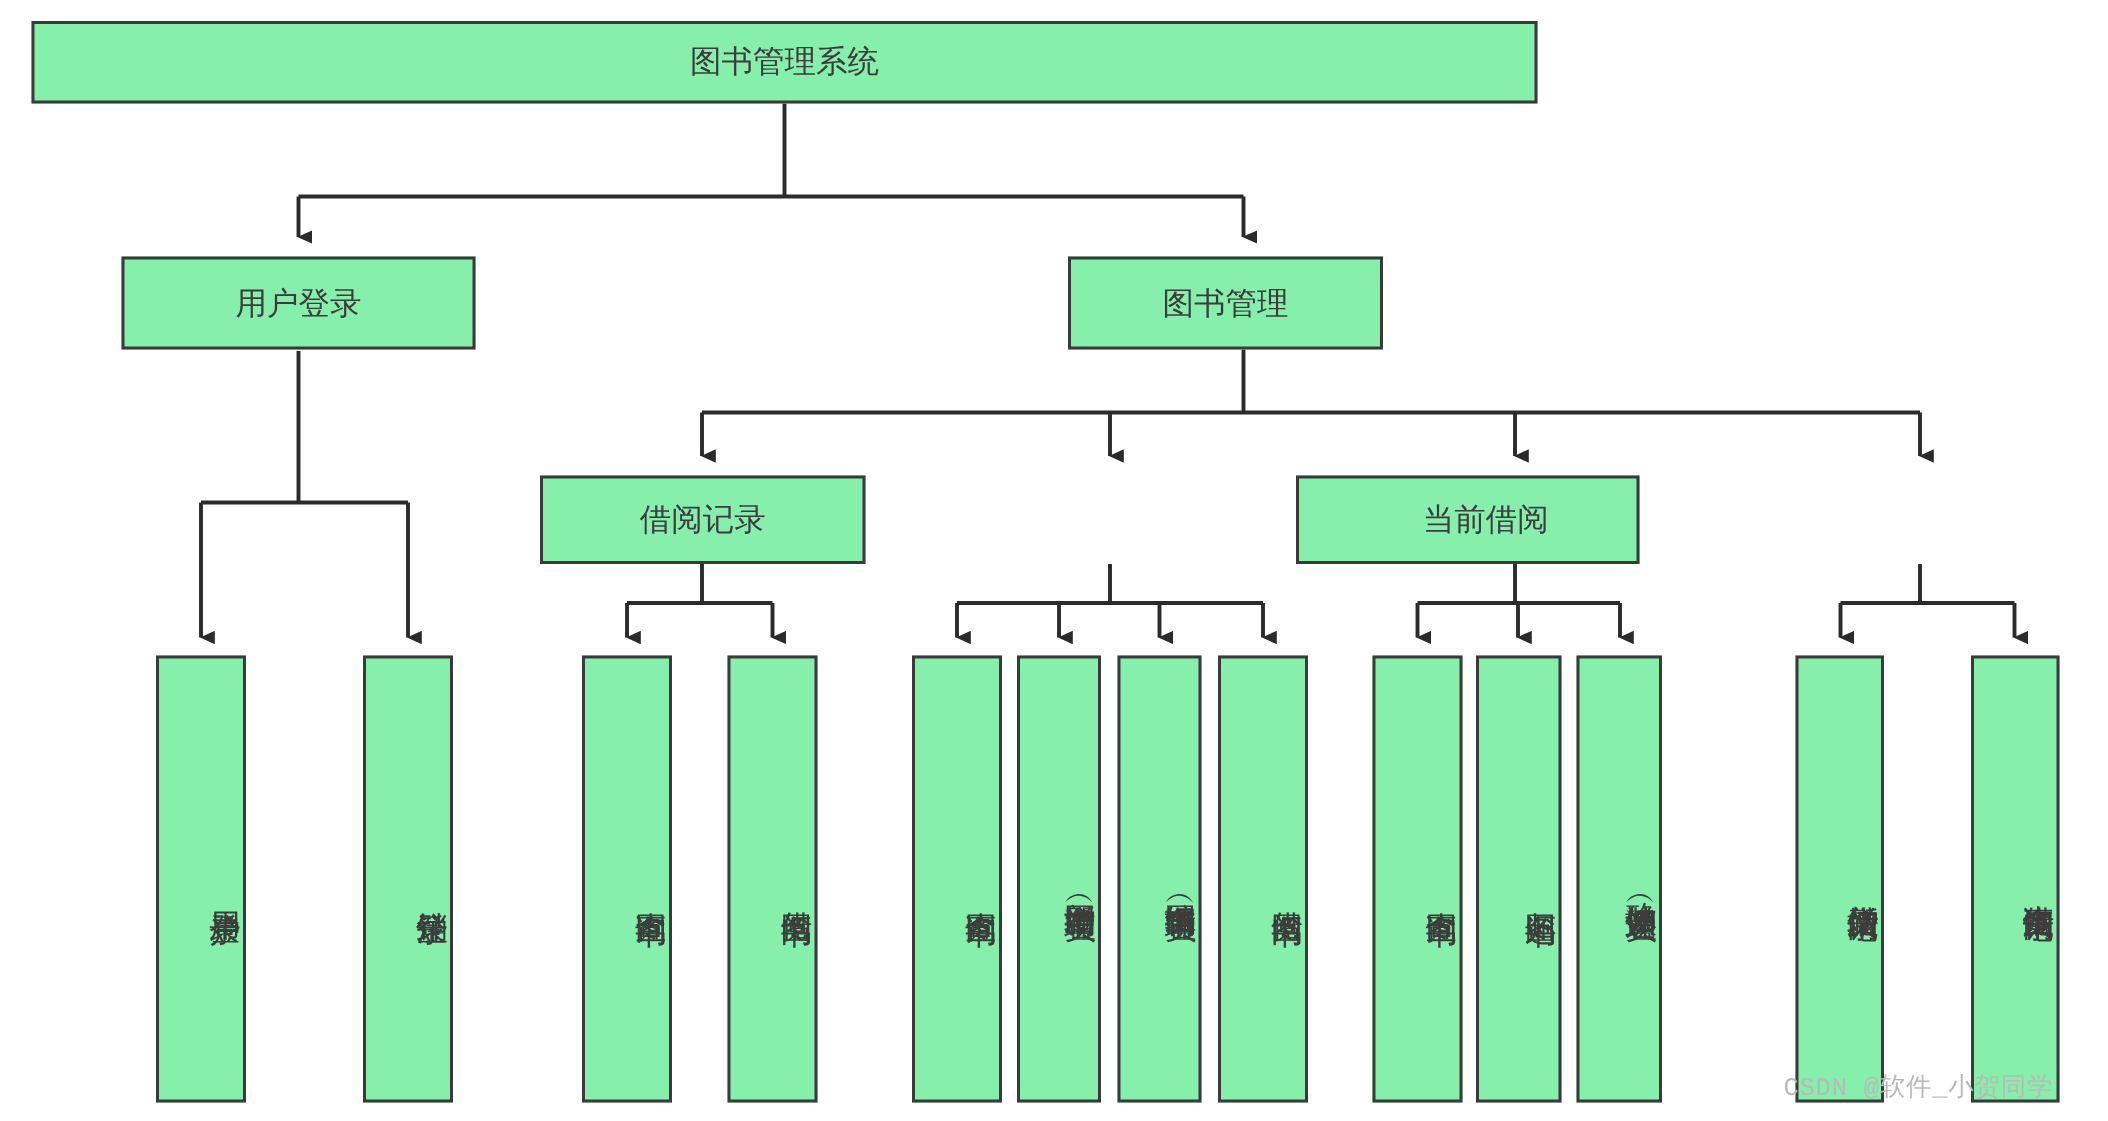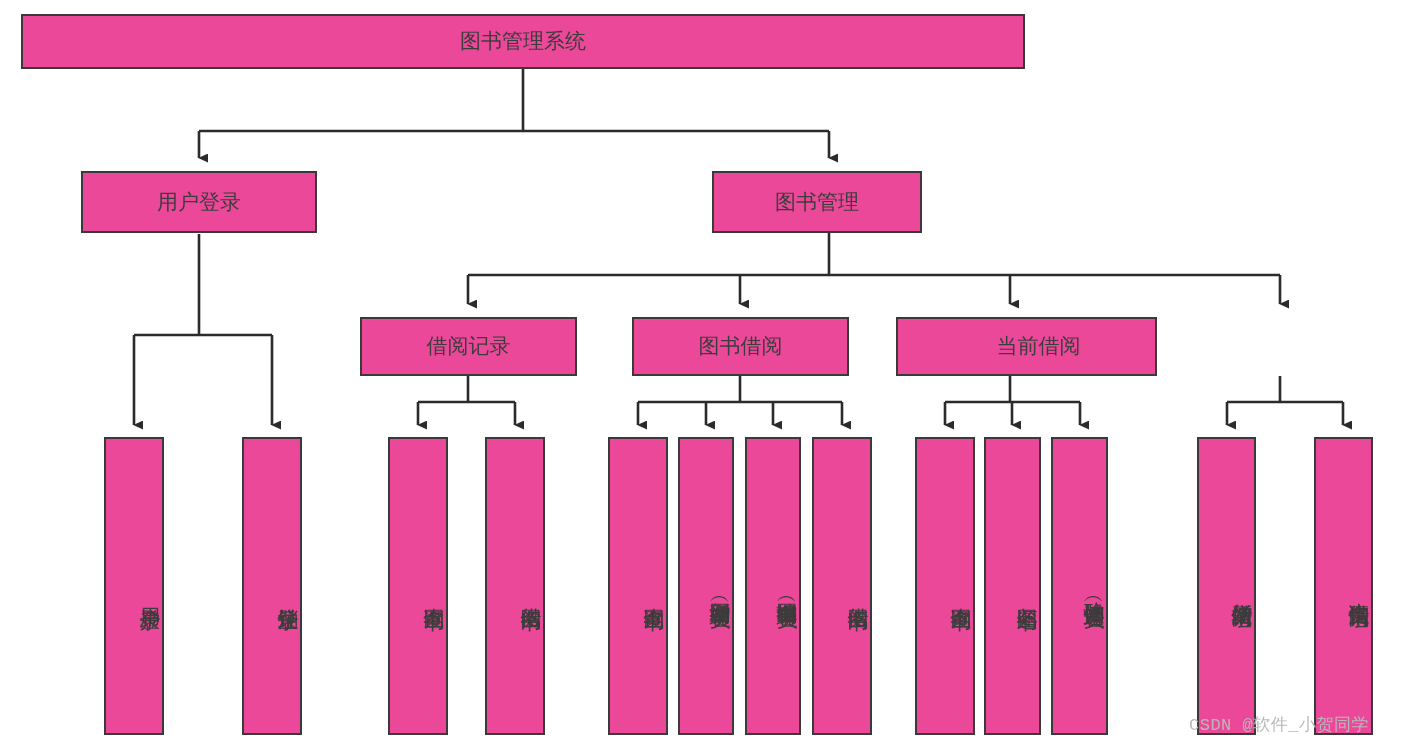--- a/index.html
+++ b/index.html
@@ -22,21 +22,21 @@
     left: 0;
     top: 0;
     width: 1405px;
     height: 747px;
     pointer-events: none;
   }
   .node {
     position: absolute;
     box-sizing: border-box;
     border: 2.4px solid #3a3a3a;
-    background: #ec4899;
+    background: #86efac;
     color: #3c3c3c;
     display: flex;
     align-items: center;
     justify-content: center;
     text-align: center;
     line-height: 1.18;
   }
   .node.h {
     font-size: 21px;
   }
@@ -128,24 +128,21 @@
   <div class="node h" style="left:81px; top:171px; width:236px; height:62px;">
     <span class="node-label">用户登录</span>
   </div>
   <div class="node h" style="left:712px; top:171px; width:210px; height:62px;">
     <span class="node-label">图书管理</span>
   </div>
 
   <div class="node h" style="left:360px; top:317px; width:217px; height:59px;">
     <span class="node-label">借阅记录</span>
   </div>
-  <div class="node h" style="left:632px; top:317px; width:217px; height:59px;">
-    <span class="node-label">图书借阅</span>
-  </div>
-  <div class="node h" style="left:896px; top:317px; width:261px; height:59px;padding-left:24px;">
+  <div class="node h" style="left:864px; top:317px; width:229px; height:59px;padding-left:24px;">
     <span class="node-label">当前借阅</span>
   </div>
 
   <div class="node v" style="left:104px; top:437px; width:60px; height:298px;">
     <span class="node-label">用户登录</span>
   </div>
   <div class="node v" style="left:242px; top:437px; width:60px; height:298px;">
     <span class="node-label">注销登录</span>
   </div>
 

